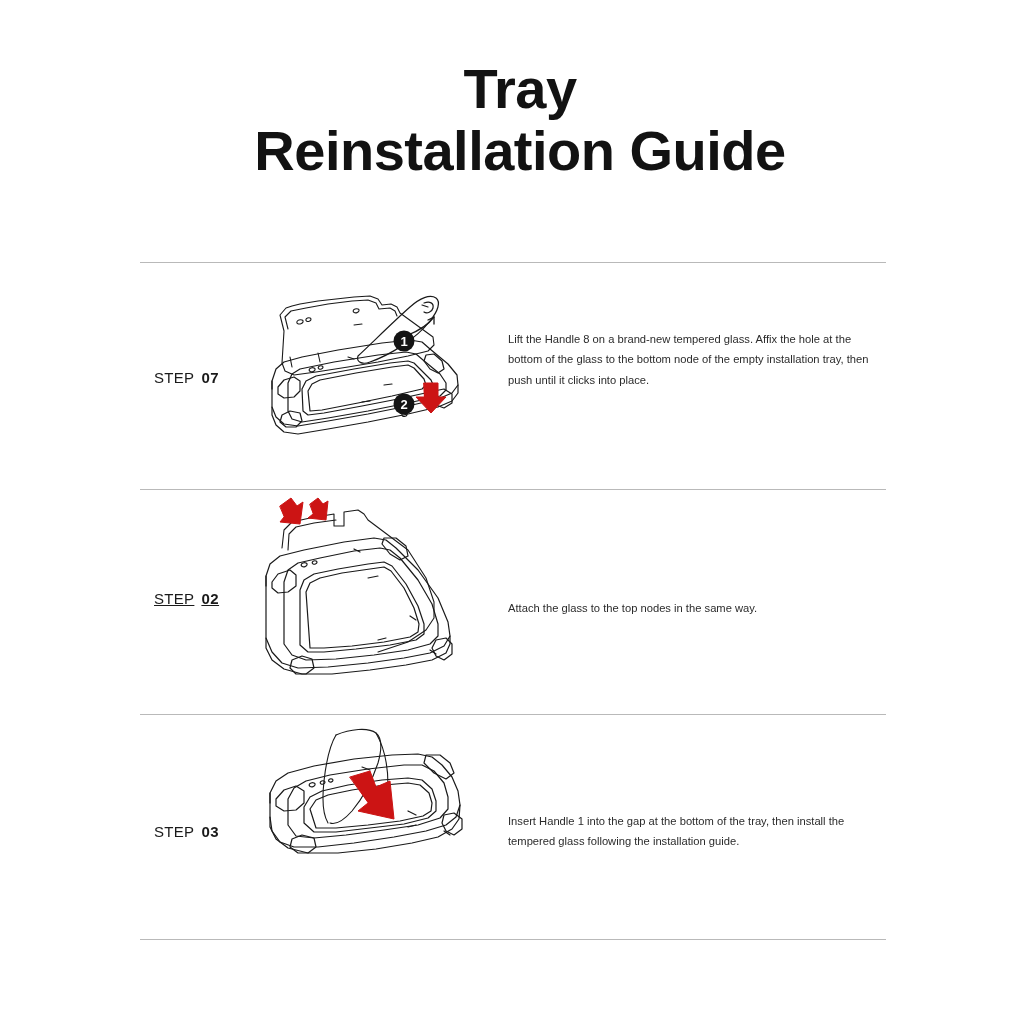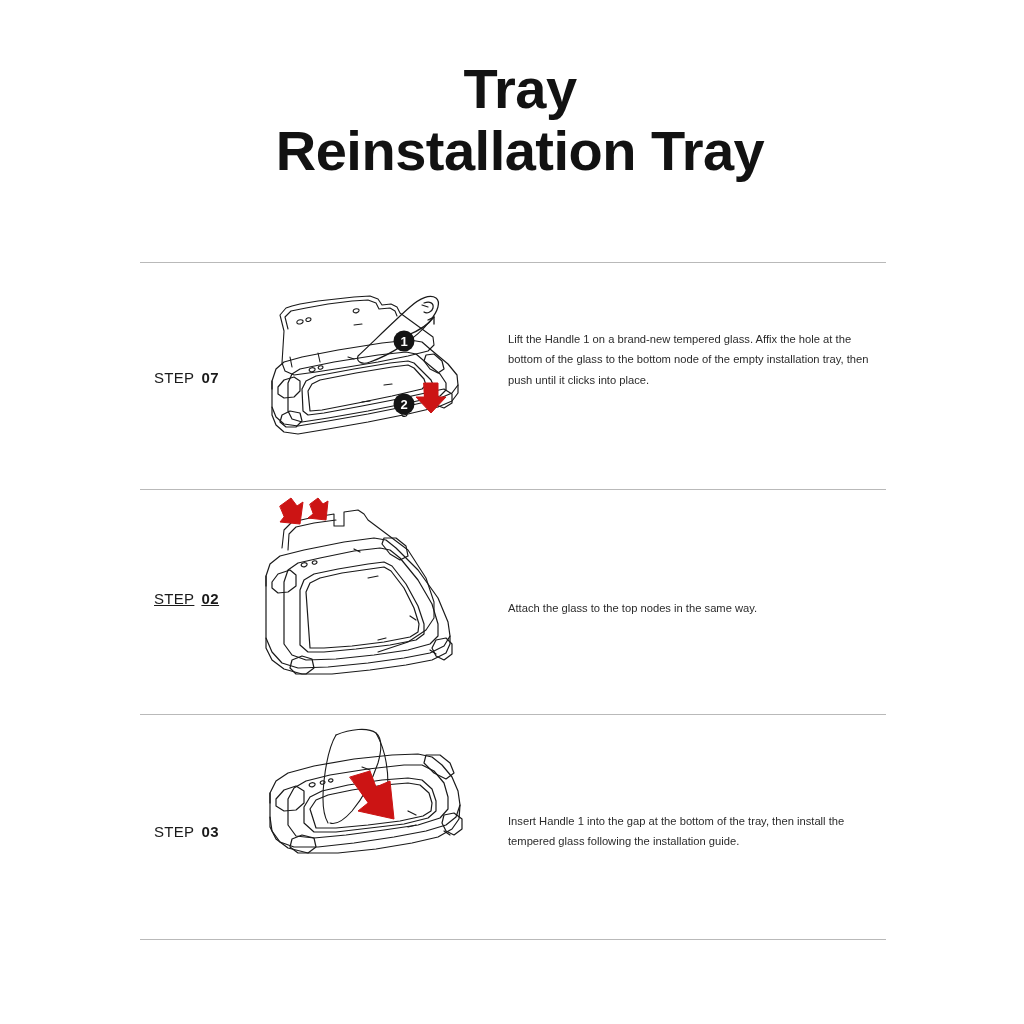--- a/index.html
+++ b/index.html
@@ -100,21 +100,21 @@
   .r3 .step-text { top: 96px; }
   .step-text p { margin: 0; }
 </style>
 </head>
 <body>
 
 <div class="page">
 
   <div class="title-block">
     <span class="title-line title-line-1">Tray</span>
-    <span class="title-line title-line-2">Reinstallation Tray</span>
+    <span class="title-line title-line-2">Reinstallation Guide</span>
   </div>
 
   <div class="divider d1"></div>
   <div class="divider d2"></div>
   <div class="divider d3"></div>
   <div class="divider d4"></div>
 
   <div class="step-row r1">
 
     <div class="step-label">
@@ -199,21 +199,21 @@
           <text x="146" y="146" font-family="Liberation Sans, sans-serif" font-size="13" font-weight="700" fill="#ffffff" text-anchor="middle" stroke="none">2</text>
         </g>
 
         <g>
           <path d="M166 120 L180 120 L180 134 L188 134 L173 150 L158 134 L166 134 Z" fill="#cc1414" stroke="#cc1414" stroke-width="1"></path>
         </g>
       </svg>
     </div>
 
     <div class="step-text">
-      <p>Lift the Handle 1 on a brand-new tempered glass. Affix the hole at the bottom of the glass to the bottom node of the empty installation tray, then push until it clicks into place.</p>
+      <p>Lift the Handle 8 on a brand-new tempered glass. Affix the hole at the bottom of the glass to the bottom node of the empty installation tray, then push until it clicks into place.</p>
     </div>
   </div>
 
   <div class="step-row r2">
 
     <div class="step-label">
       <span class="word">STEP</span><span class="num">02</span>
     </div>
 
     <div class="step-art">

